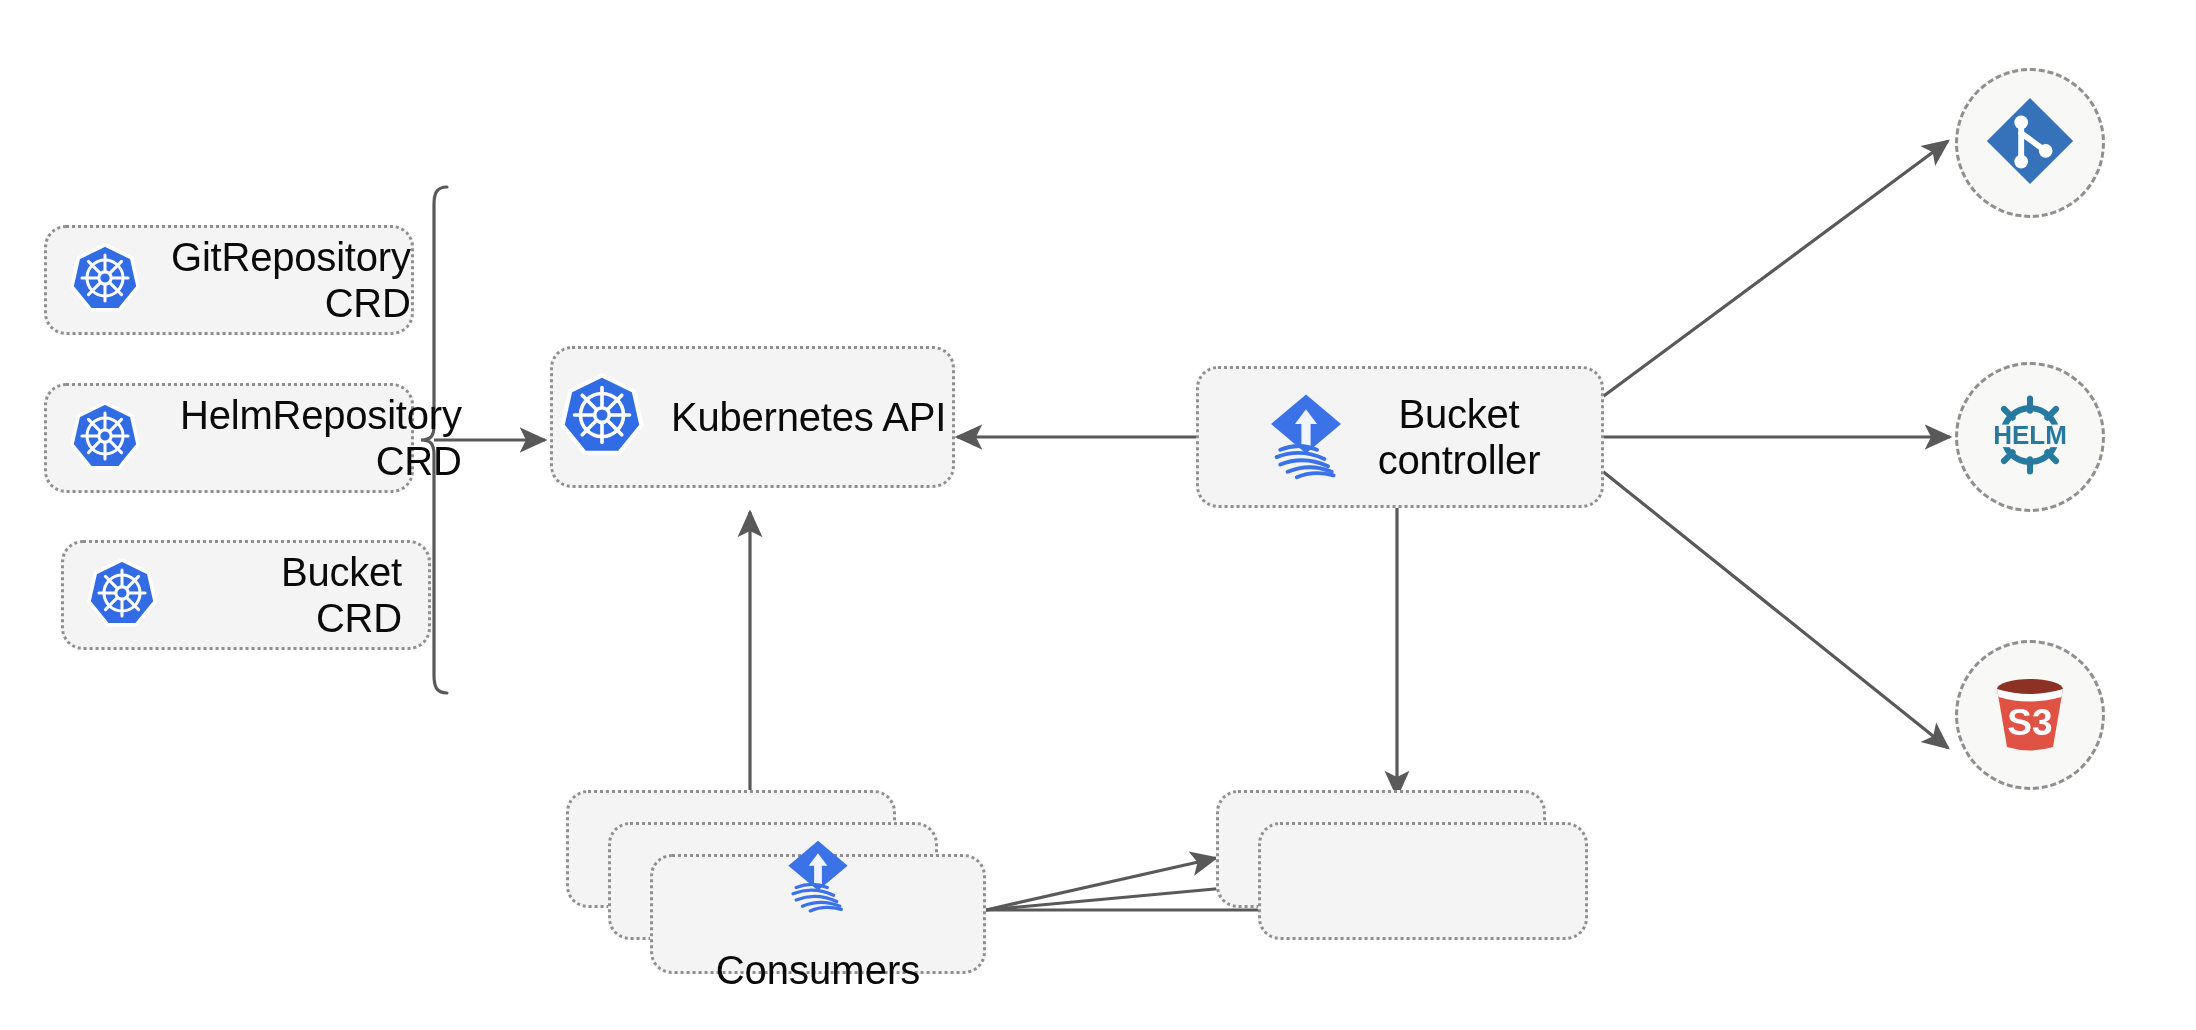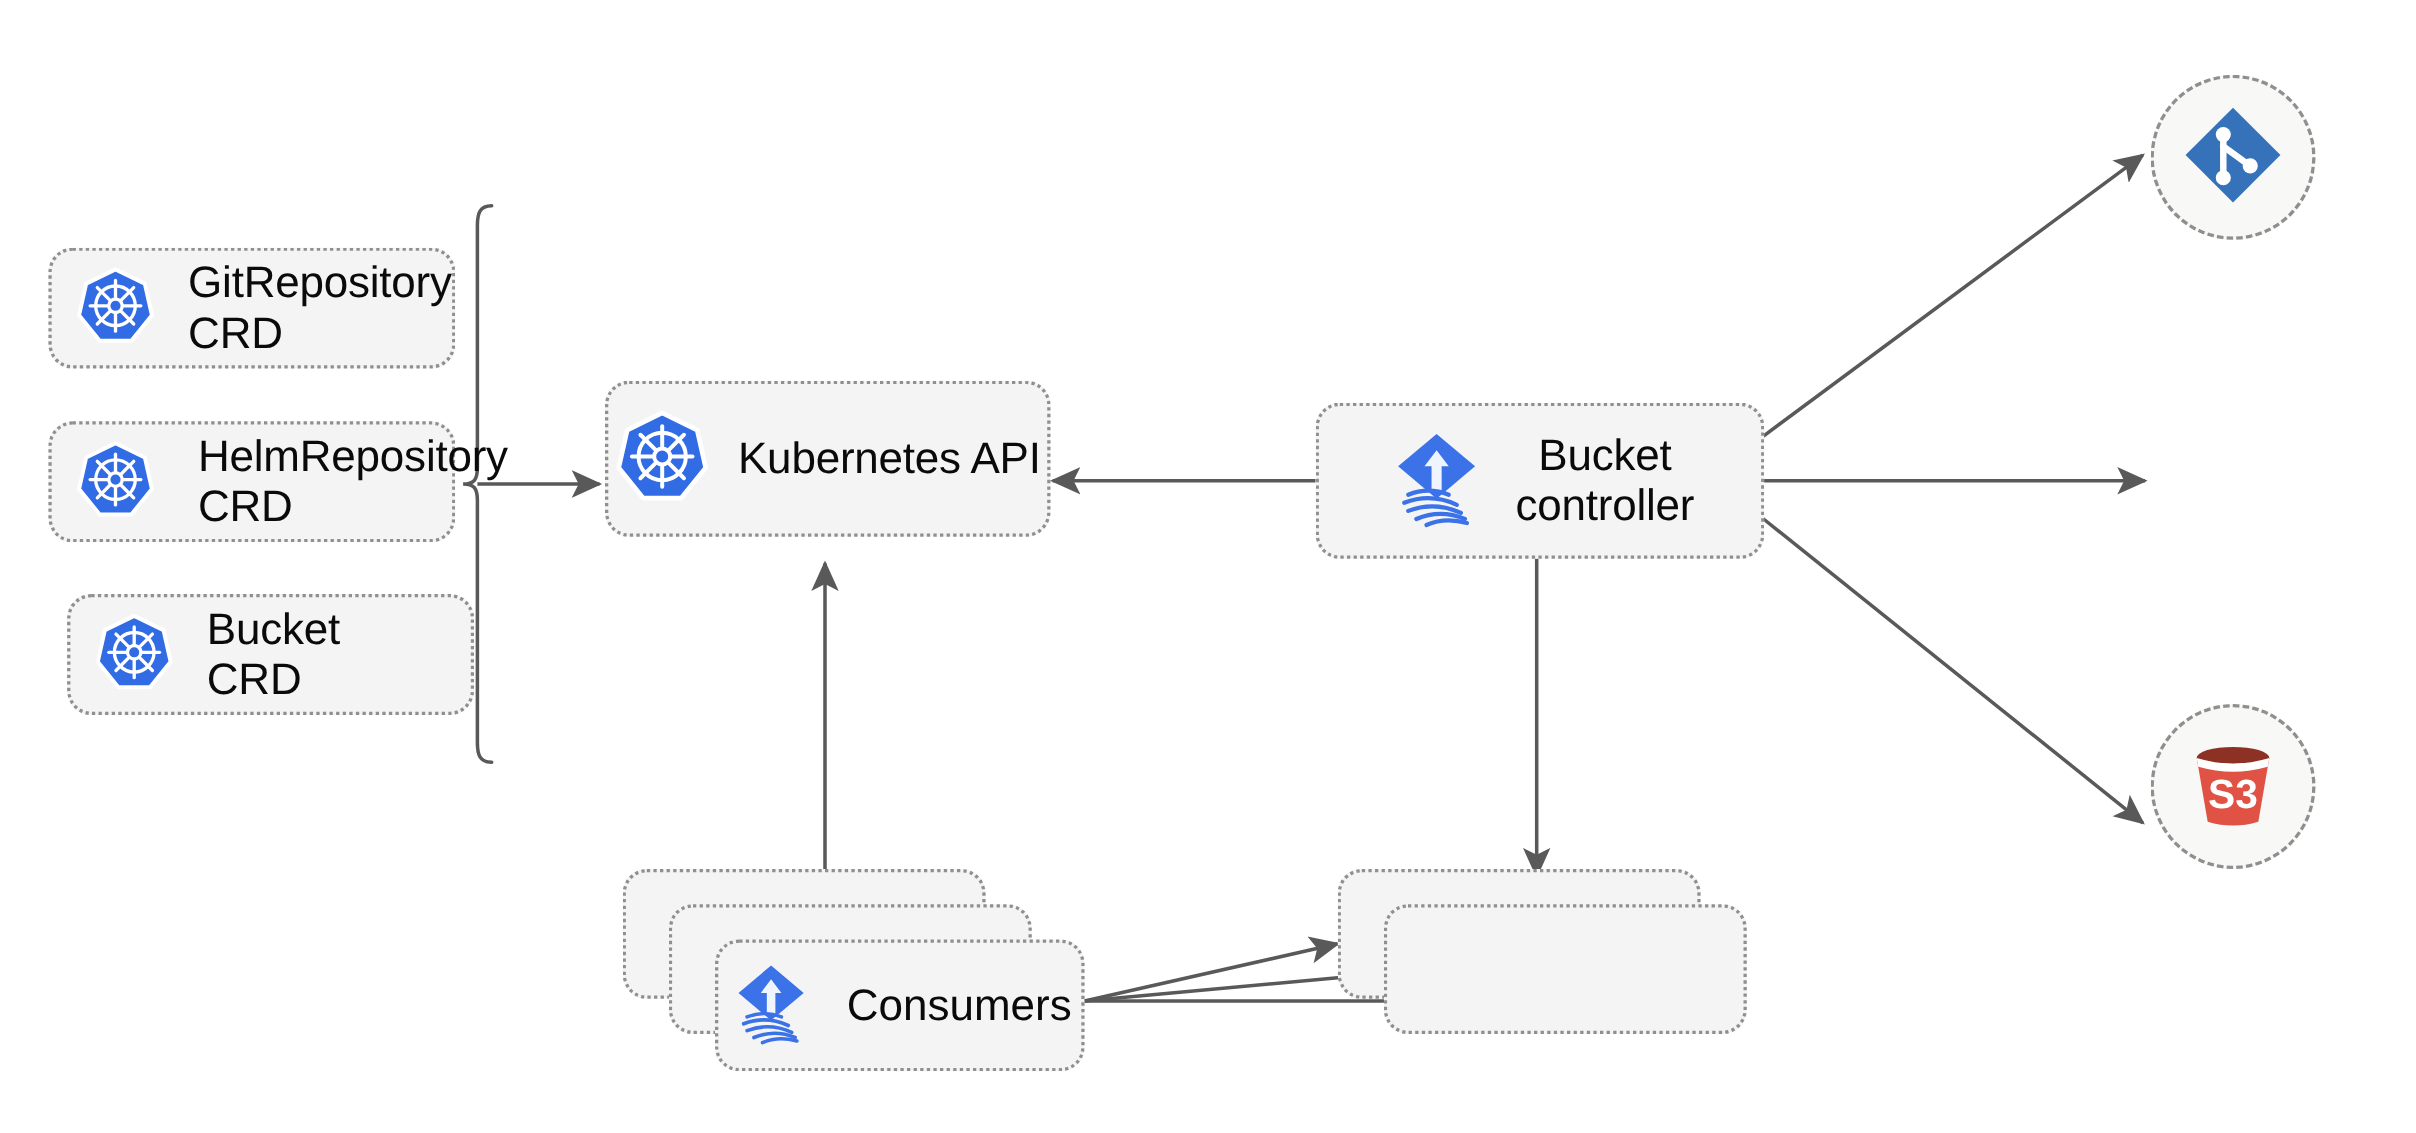--- a/index.html
+++ b/index.html
@@ -50,40 +50,40 @@
     letter-spacing: -0.2px;
   }
   .crd-node {
     padding-left: 22px;
     padding-right: 26px;
     gap: 30px;
     justify-content: flex-start;
   }
   .crd-node .label {
     flex: 1;
-    text-align: left;
+    text-align: right;
   }
 
   
   .stack {
     position: absolute;
   }
   .stack .card {
     position: absolute;
     box-sizing: border-box;
     background: #f4f4f4;
     border: 3px dotted #8f8f8f;
     border-radius: 22px;
   }
   .stack .card.c1 { left: 0px;  top: 0px;  }
   .stack .card.c2 { left: 42px; top: 32px; }
   .stack .card.c3 {
     left: 84px; top: 64px;
     display: flex;
-    flex-direction: row;
+    flex-direction: column;
     align-items: center;
     justify-content: center;
     gap: 30px;
   }
   .stack .card.c3 .label {
     color: #0a0a0a;
     font-size: 40px;
     text-align: center;
   }
 
@@ -281,20 +281,37 @@
           <line x1="41" y1="34" x2="41" y2="68"></line>
           <path d="M 41 42 L 63 58"></path>
         </g>
         <circle cx="41" cy="31" r="7" fill="#ffffff"></circle>
         <circle cx="41" cy="71" r="7" fill="#ffffff"></circle>
         <circle cx="66" cy="60" r="7" fill="#ffffff"></circle>
       </svg>
     </span>
   </div>
 
+  <div class="circle-node" style="left:1955px; top:362px;">
+    <span class="icon">
+      <svg width="104" height="104" viewBox="0 0 120 120">
+        <g stroke="#277A9F" stroke-width="7" fill="none" stroke-linecap="round">
+          <circle cx="60" cy="60" r="31"></circle>
+          <line x1="60" y1="18" x2="60" y2="32"></line>
+          <line x1="60" y1="88" x2="60" y2="102"></line>
+          <line x1="30" y1="30" x2="40" y2="40"></line>
+          <line x1="80" y1="80" x2="90" y2="90"></line>
+          <line x1="90" y1="30" x2="80" y2="40"></line>
+          <line x1="40" y1="80" x2="30" y2="90"></line>
+        </g>
+        <rect x="10" y="48" width="100" height="26" fill="#f8f8f7"></rect>
+        <text x="60" y="70" text-anchor="middle" font-family="'Liberation Sans', sans-serif" font-size="30" font-weight="bold" fill="#277A9F">HELM</text>
+      </svg>
+    </span>
+  </div>
 
   <div class="circle-node" style="left:1955px; top:640px;">
     <span class="icon">
       <svg width="100" height="100" viewBox="0 0 100 100">
         <path d="M 17 26 L 27 84 Q 50 91 73 84 L 83 26 Z" fill="#E05243"></path>
         <ellipse cx="50" cy="26" rx="33" ry="10" fill="#8C3123"></ellipse>
         <path d="M 17 26 Q 50 36 83 26 L 81.5 34 Q 50 43 18.5 34 Z" fill="#ffffff"></path>
         <text x="50" y="72" text-anchor="middle" font-family="'Liberation Sans', sans-serif" font-size="37" font-weight="bold" fill="#ffffff">S3</text>
       </svg>
     </span>

